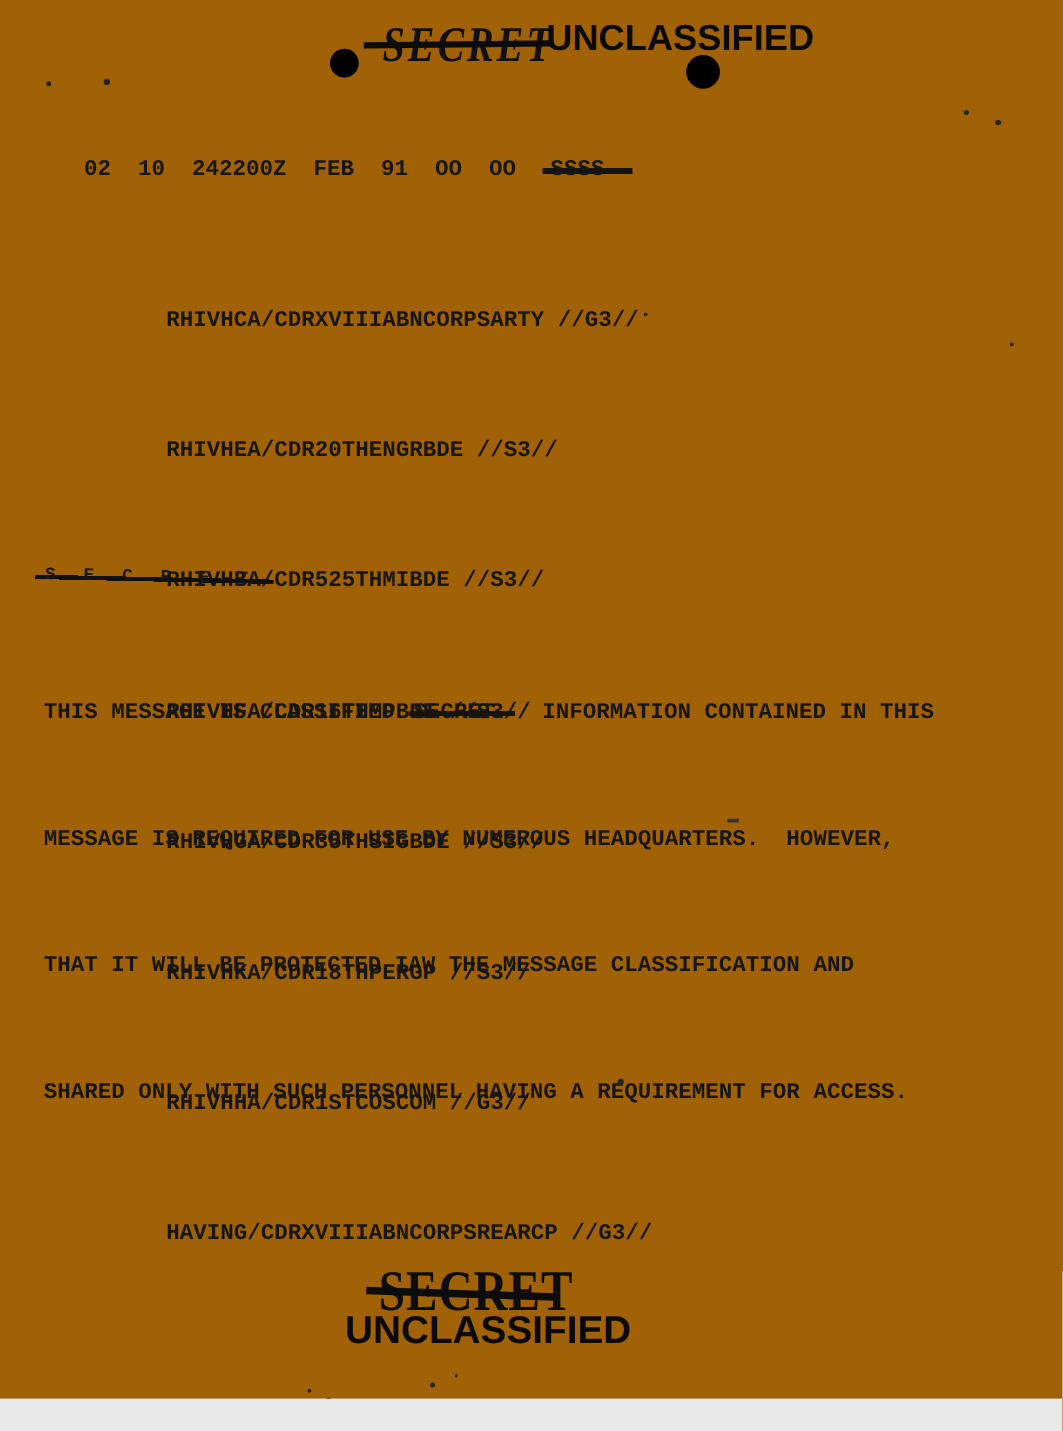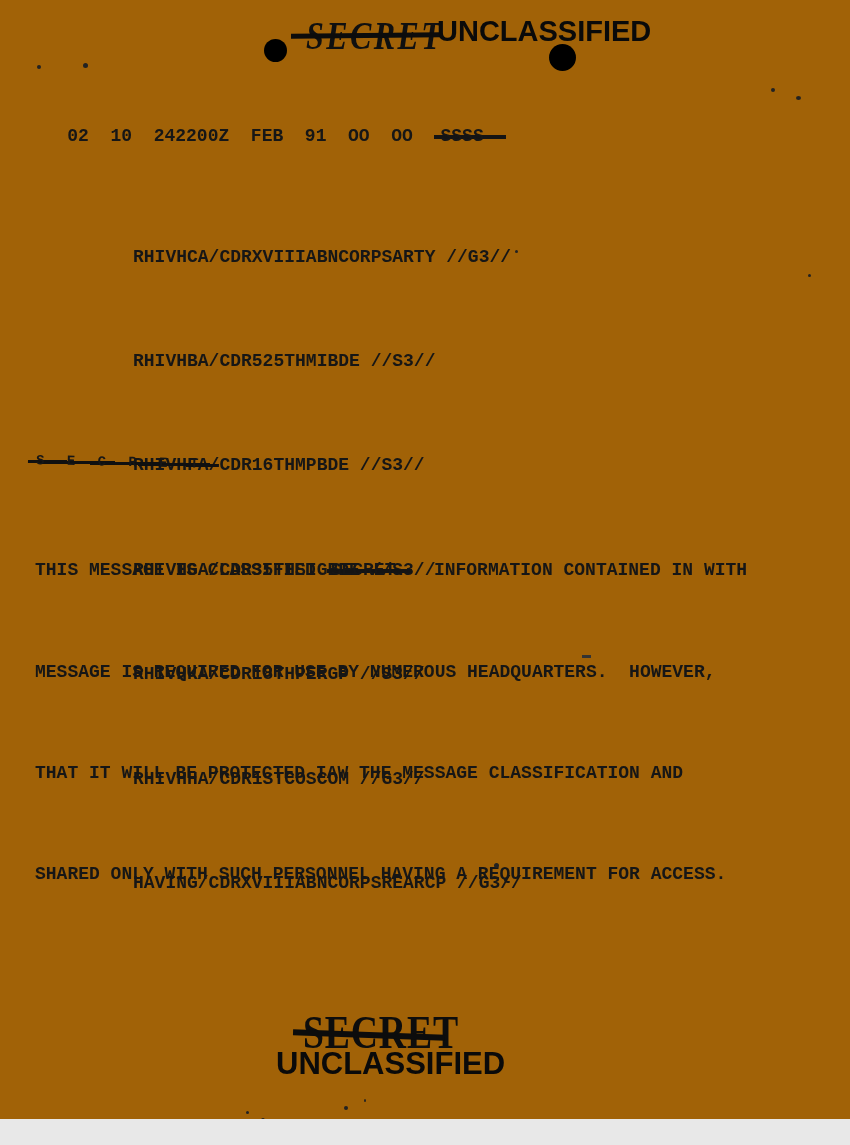--- a/index.html
+++ b/index.html
@@ -74,32 +74,33 @@
   <div class="abs stamp-unclass-top">UNCLASSIFIED</div>
   <div class="dot" style="left:264px;top:39px;width:23px;height:23px;"></div>
   <div class="dot" style="left:549px;top:44px;width:27px;height:27px;"></div>
 
   <div class="abs mono dtg-line">
     <span>02  10  242200Z  FEB  91  OO  OO  </span><span class="strike-band-wide">SSSS</span>
   </div>
 
   <div class="abs mono routing">
     <div>RHIVHCA/CDRXVIIIABNCORPSARTY //G3//</div>
+    <div>RHIVHEA/CDR20THENGRBDE //S3//</div>
     <div>RHIVHBA/CDR525THMIBDE //S3//</div>
     <div>RHIVHFA/CDR16THMPBDE //S3//</div>
     <div>RHIVHGA/CDR35THSIGBDE //S3//</div>
     <div>RHIVHKA/CDR18THPERGP //S3//</div>
     <div>RHIVHHA/CDR1STCOSCOM //G3//</div>
     <div>HAVING/CDRXVIIIABNCORPSREARCP //G3//</div>
   </div>
 
   <div class="abs mono struck-secret-word">S E C R E T</div>
 
   <div class="abs mono body-block">
-    <div><span>THIS MESSAGE IS CLASSIFIED </span><span class="strike-band">SECRET.</span><span>  INFORMATION CONTAINED IN WITH</span></div>
+    <div><span>THIS MESSAGE IS CLASSIFIED </span><span class="strike-band">SECRET.</span><span>  INFORMATION CONTAINED IN THIS</span></div>
     <div>MESSAGE IS REQUIRED FOR USE BY NUMEROUS HEADQUARTERS.  HOWEVER,</div>
     <div>THAT IT WILL BE PROTECTED IAW THE MESSAGE CLASSIFICATION AND</div>
     <div>SHARED ONLY WITH SUCH PERSONNEL HAVING A REQUIREMENT FOR ACCESS.</div>
     
     
     
     
   </div>
 
   <div class="abs stamp-secret-bottom">SECRET</div>

